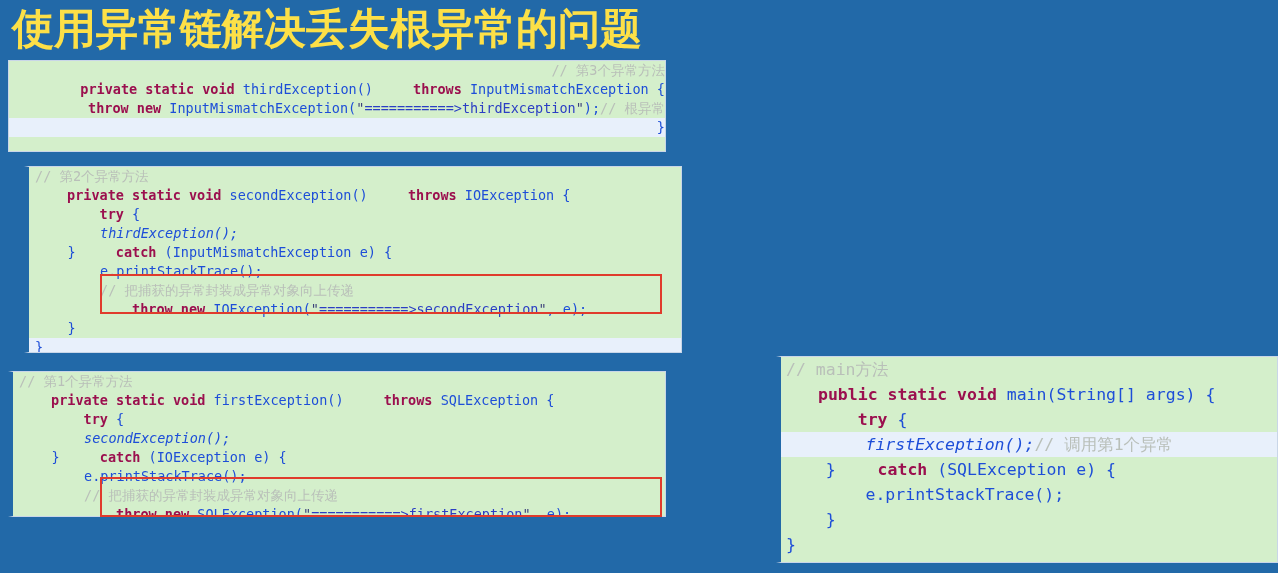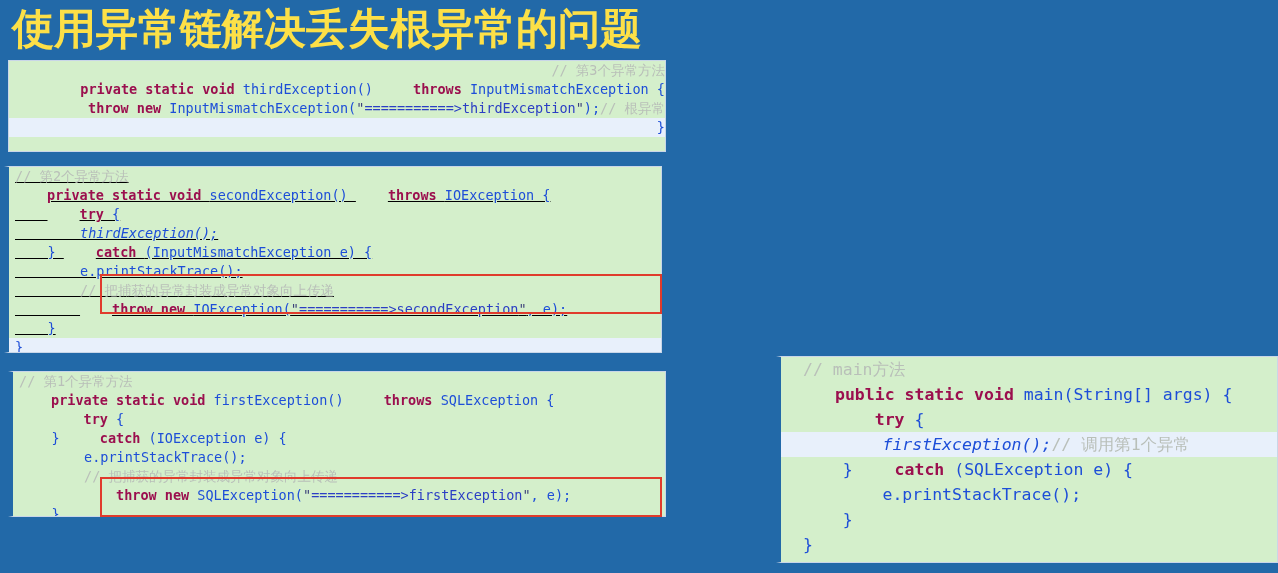--- a/index.html
+++ b/index.html
@@ -58,42 +58,42 @@
   .blk-left .line {
     font-size: 13.5px;
     line-height: 19px;
     height: 19px;
   }
   
   .blk-main .line {
     font-size: 16.5px;
     line-height: 25px;
     height: 25px;
-    padding-left: 22px;
+    padding-left: 5px;
   }
 
   
   .kw   { color: #9b0f4e; font-weight: bold; margin-left: 32px; }
   .cm   { color: #b9bfb9; }
   .str  { color: #2b3ec4; }
   .q    { color: #3b3f7a; }
   .it   { font-style: italic; color: #1b1b1b; }
   .pl   { color: #1b1b1b; }
 
   
   .red-box {
     position: absolute;
     border: 2px solid #e03b2c;
     box-sizing: border-box;
     pointer-events: none;
   }
 
   
   #block-third  { left: 8px;   top: 60px;  width: 658px; height: 92px; text-align: right; }
-  #block-second { left: 4px;   top: 166px; width: 658px; height: 187px; text-decoration: underline; }
+  #block-second { left: 24px;   top: 166px; width: 658px; height: 187px; }
   #block-first  { left: 8px;   top: 371px; width: 658px; height: 146px; }
   #block-main   { left: 776px; top: 356px; width: 502px; height: 207px; }
 
   #redbox-second { left: 100px; top: 274px; width: 562px; height: 40px; }
   #redbox-first  { left: 100px; top: 477px; width: 562px; height: 40px; }
 </style>
 <style>
     body { background: #2269a8; }
     .slide-title { color: #fde047; }
     .code-block { background: #d4efcb; border-color: #c9d6e8; }
@@ -132,20 +132,21 @@
       <div class="line hl"><span class="pl">}</span></div>
     </div>
 </div>
 <div class="red-box" id="redbox-second"></div>
 
 <div class="code-block blk-left with-gutter" id="block-first">
   <div class="code-lines">
       <div class="line"><span class="cm">// 第1个异常方法</span></div>
       <div class="line"><span class="kw">private static void </span><span class="pl">firstException() </span><span class="kw">throws </span><span class="pl">SQLException {</span></div>
       <div class="line"><span class="pl">    </span><span class="kw">try </span><span class="pl">{</span></div>
+      <div class="line"><span class="pl">        </span><span class="it">secondException();</span></div>
       <div class="line"><span class="pl">    } </span><span class="kw">catch </span><span class="pl">(IOException e) {</span></div>
       <div class="line"><span class="pl">        e.printStackTrace();</span></div>
       <div class="line"><span class="pl">        </span><span class="cm">// 把捕获的异常封装成异常对象向上传递</span></div>
       <div class="line"><span class="pl">        </span><span class="kw">throw new </span><span class="pl">SQLException(</span><span class="q">"</span><span class="str">===========&gt;firstException</span><span class="q">"</span><span class="pl">, e);</span></div>
       <div class="line"><span class="pl">    }</span></div>
       <div class="line"><span class="pl">}</span></div>
     </div>
 </div>
 <div class="red-box" id="redbox-first"></div>
 

